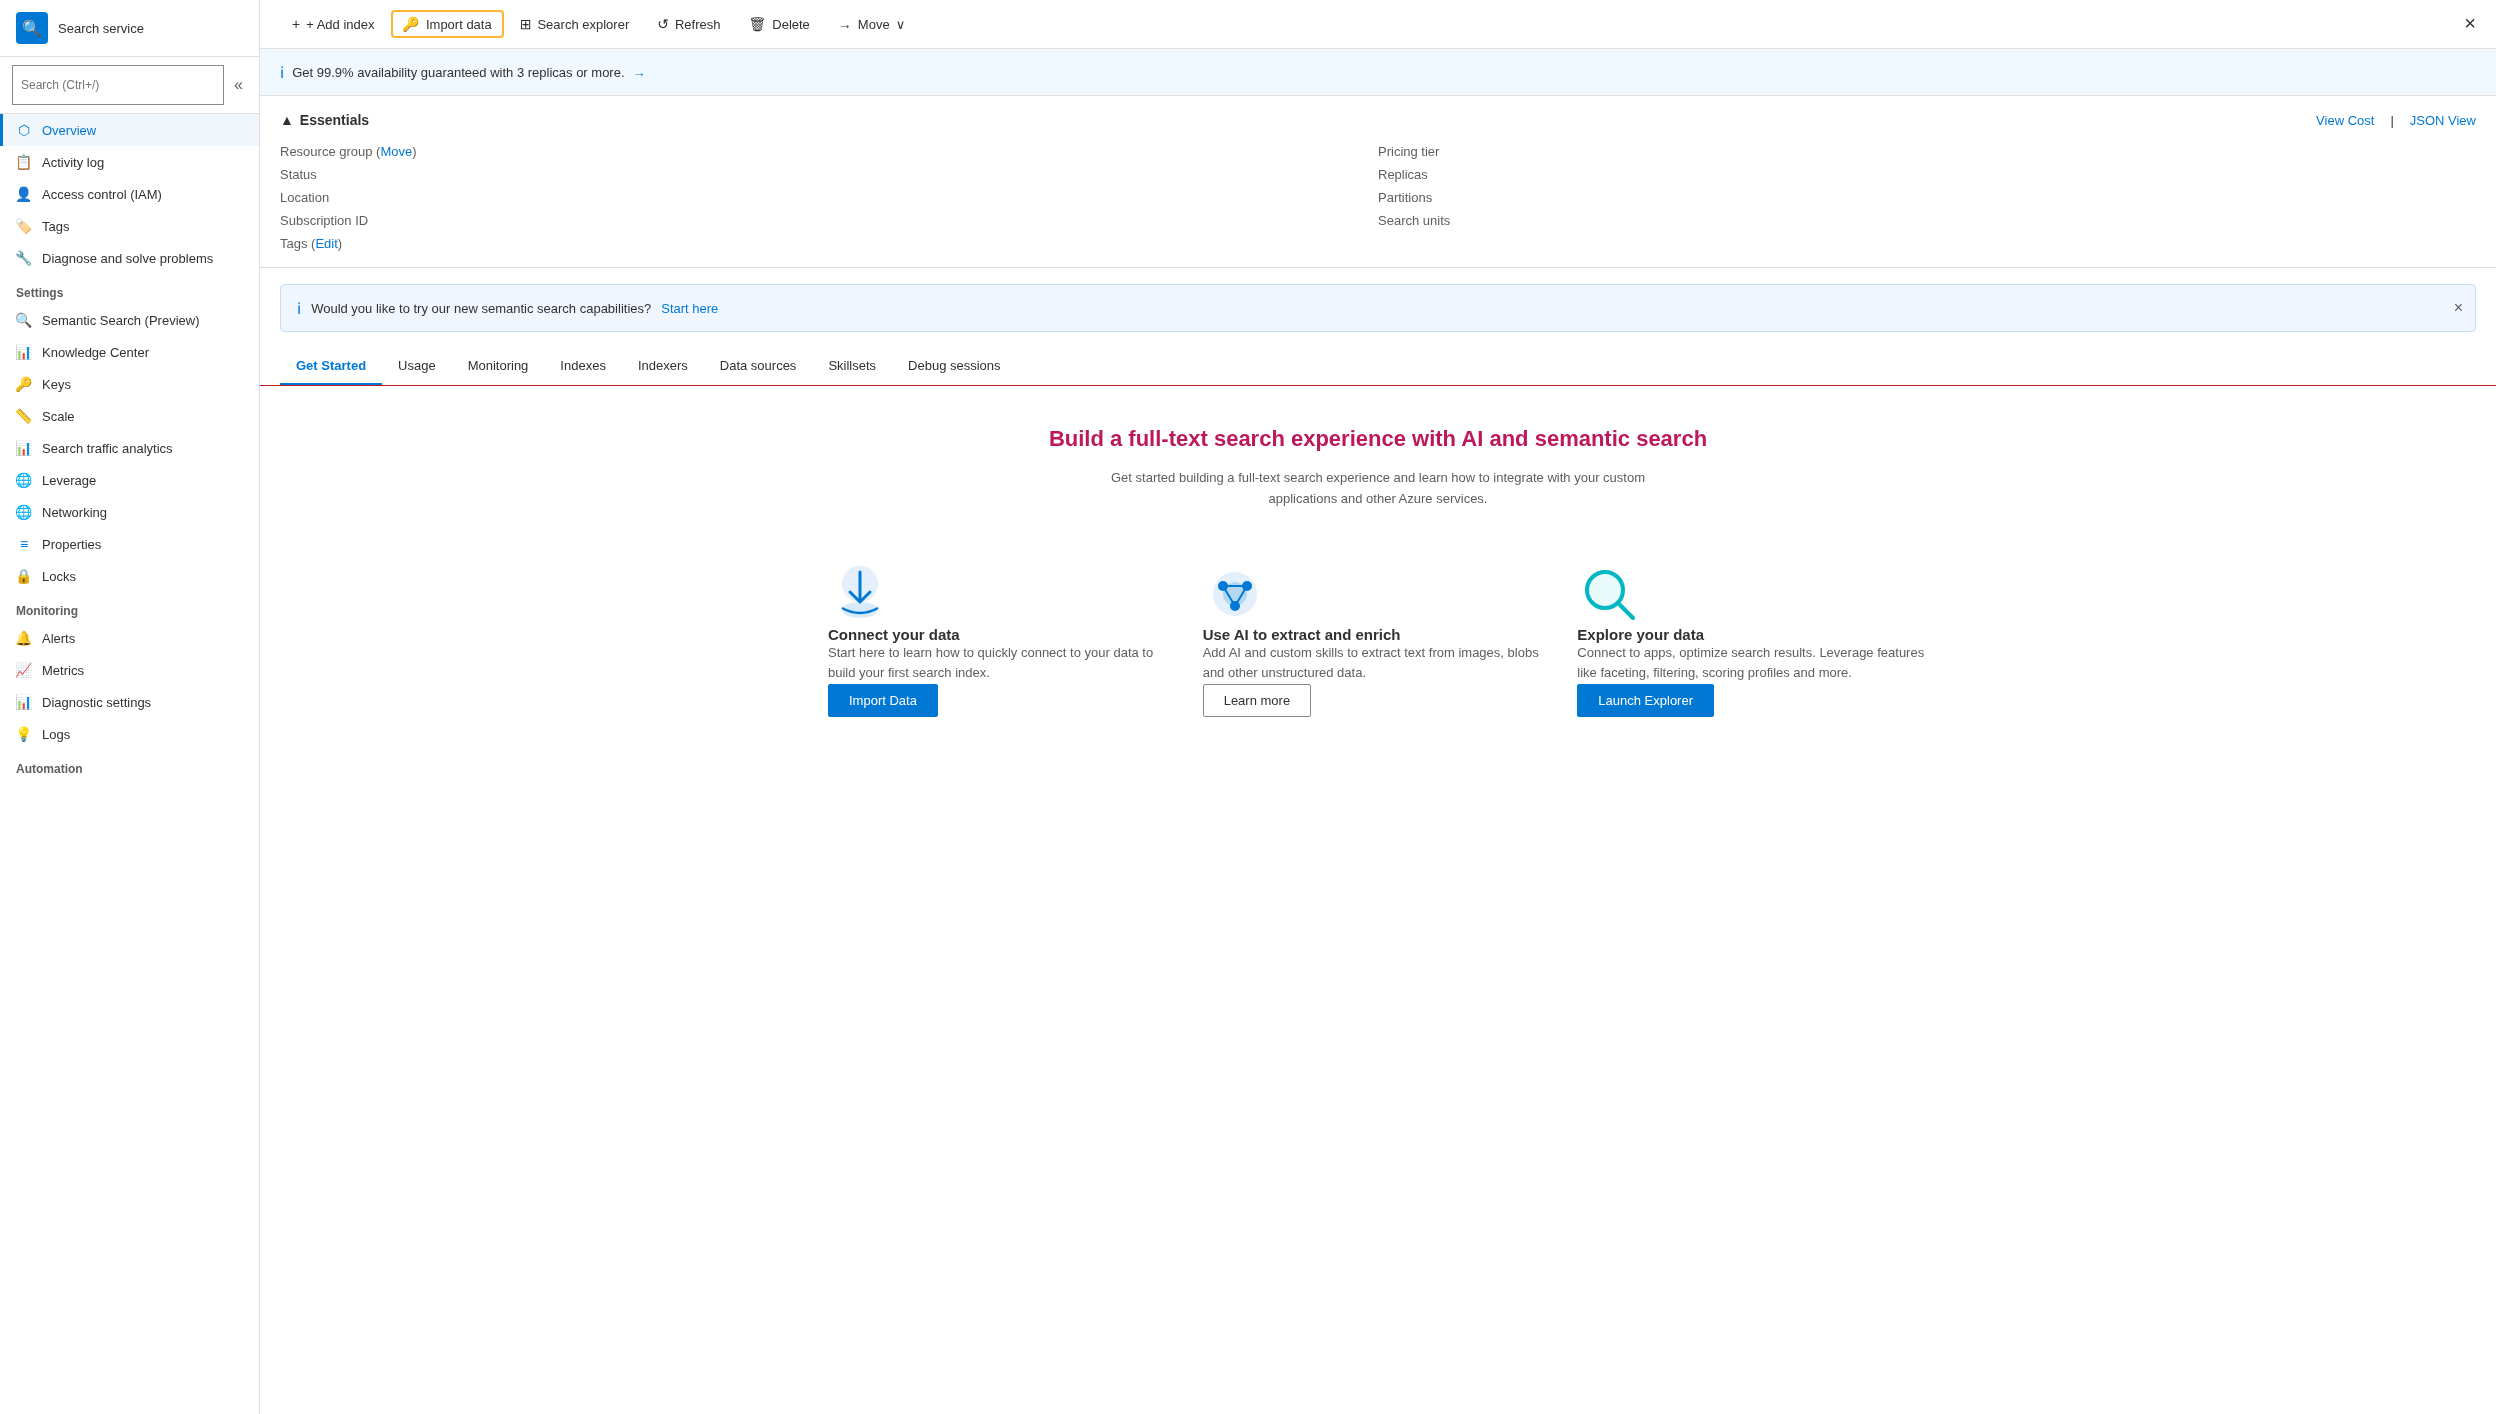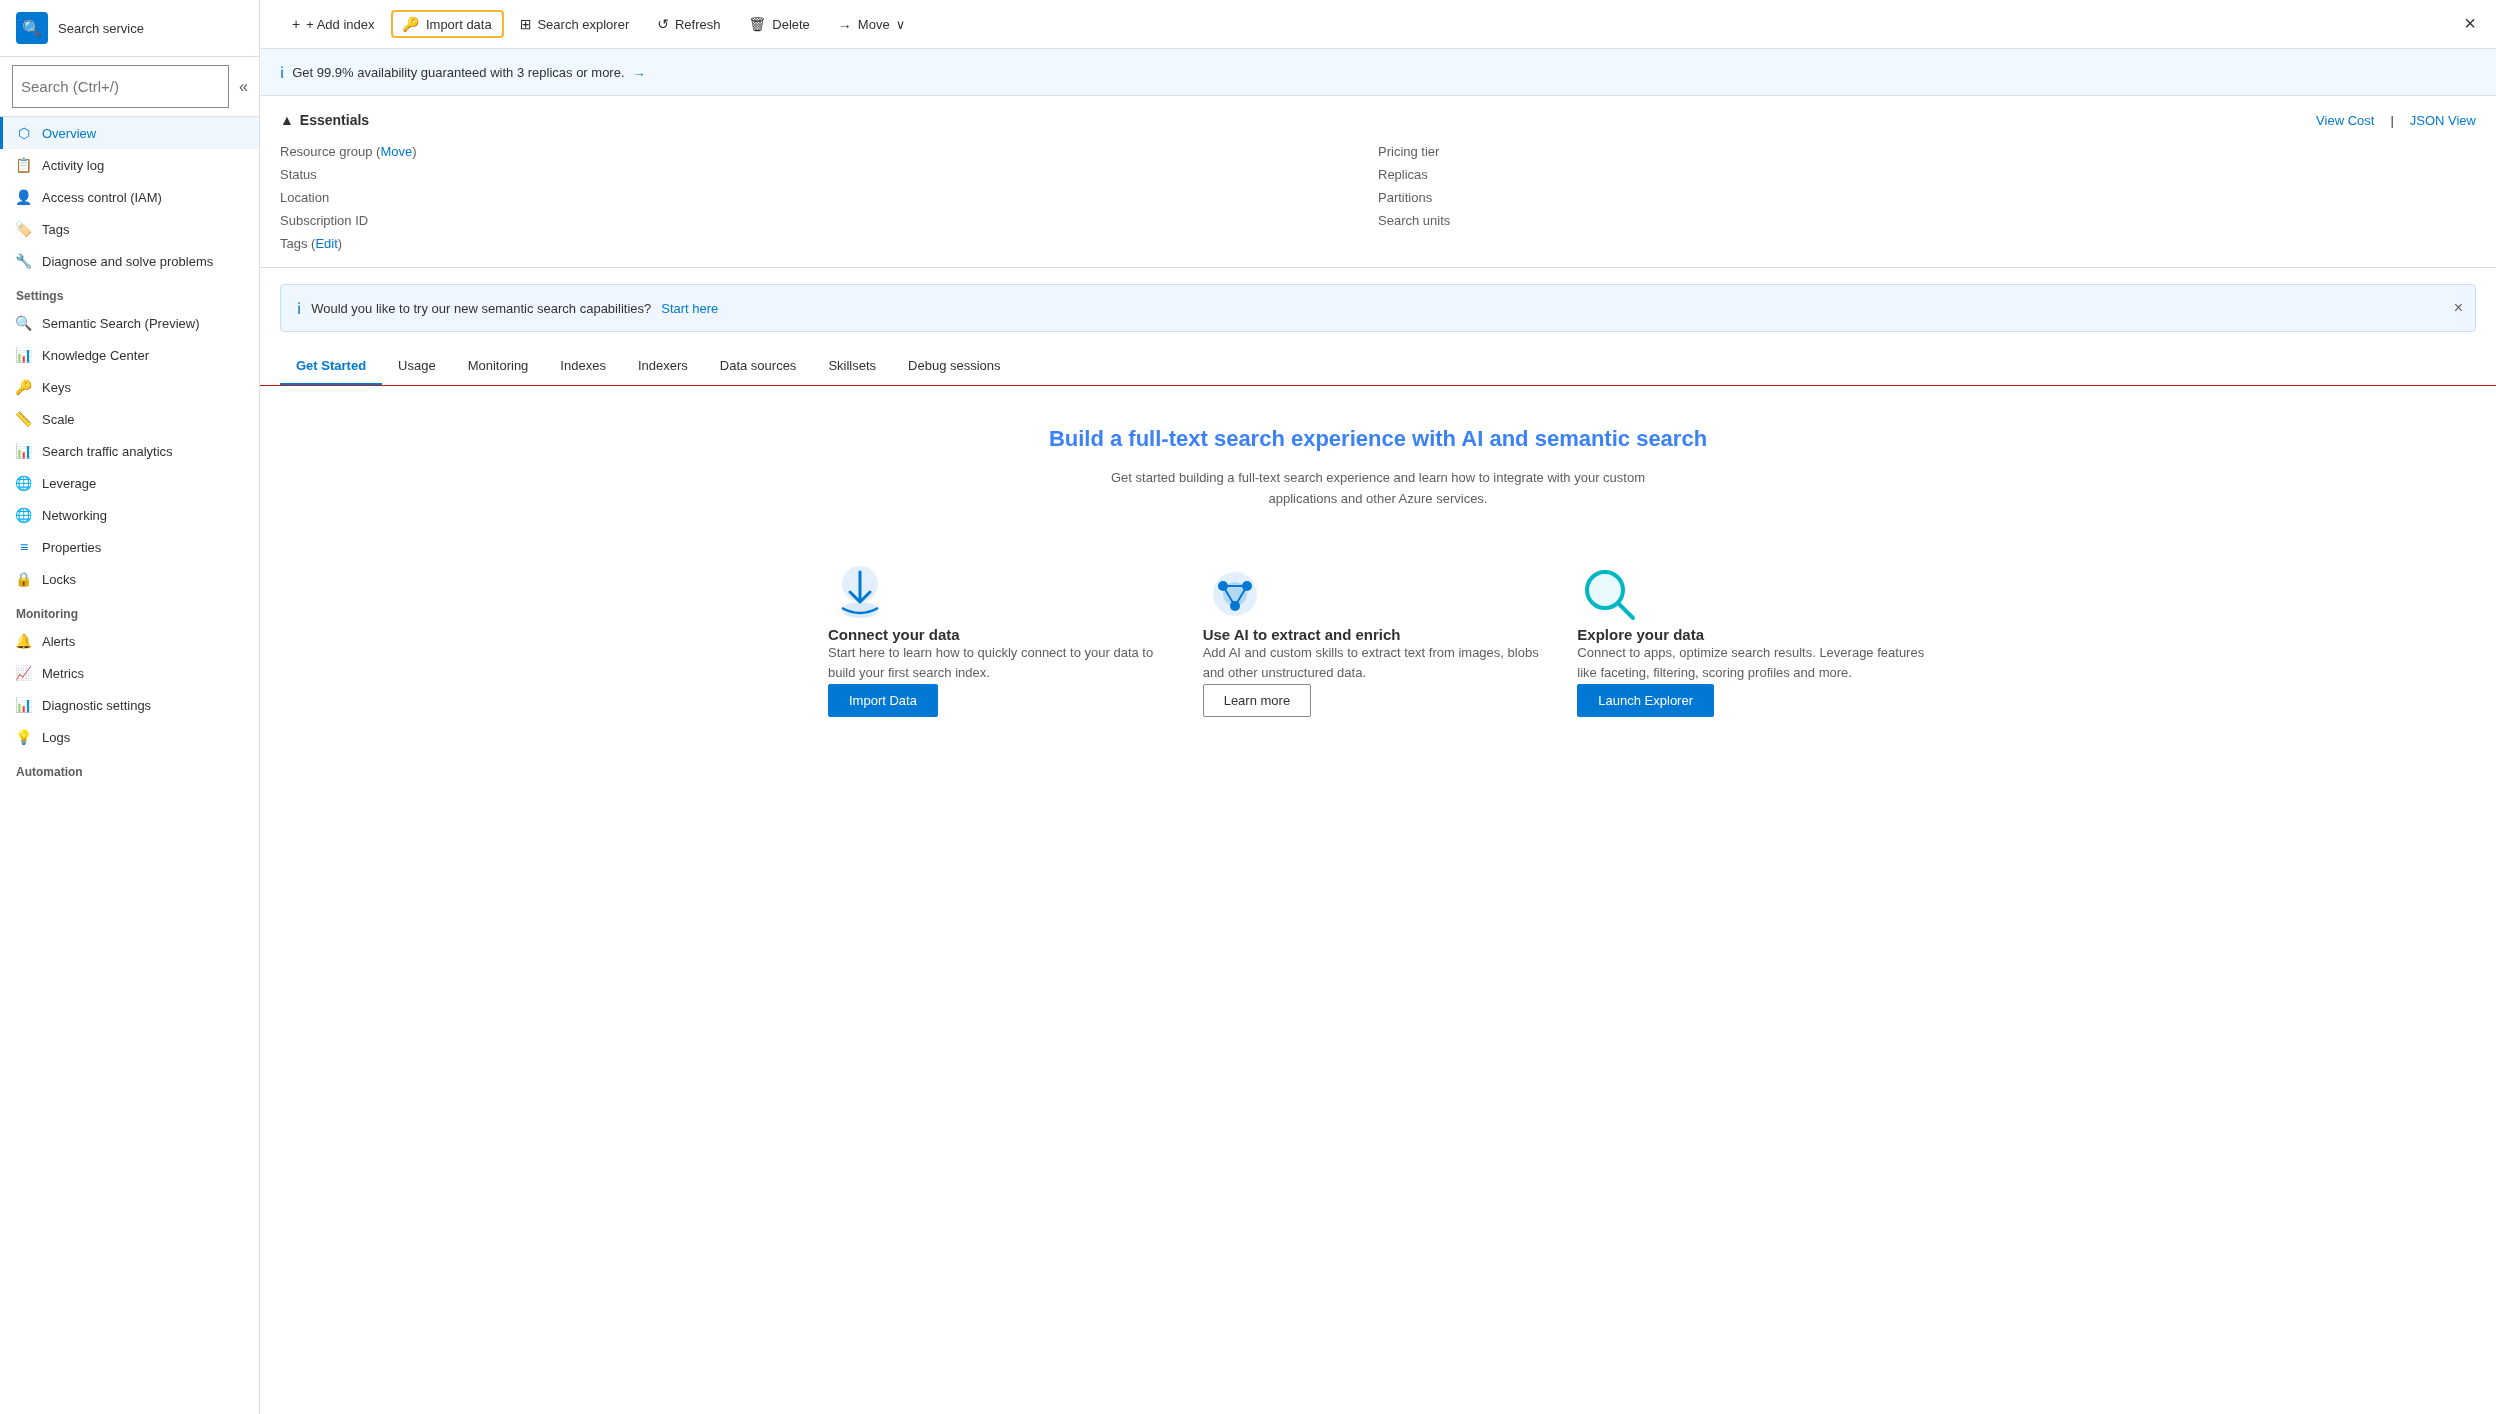--- a/index.html
+++ b/index.html
@@ -219,21 +219,21 @@
     }
 
     
     .get-started {
       padding: 40px 20px;
       text-align: center;
     }
     .get-started-title {
       font-size: 22px;
       font-weight: 600;
-      color: #3b82f6;
+      color: #be185d;
       margin-bottom: 16px;
     }
     .get-started-subtitle {
       font-size: 13px;
       color: #605e5c;
       max-width: 600px;
       margin: 0 auto 52px;
       line-height: 1.6;
     }
     .cards {
@@ -289,21 +289,21 @@
 <body>
 
 <button class="window-close">×</button>
 
 <div class="sidebar">
   <div class="sidebar-header">
     <div class="sidebar-logo">🔍</div>
     <span class="sidebar-title">Search service</span>
   </div>
   <div class="sidebar-search">
-    <input type="text" style="flex: 1 1 0%; border: 1px solid rgb(138, 136, 134); padding: 12px 8px; font-size: 15px; outline: none;" placeholder="Search (Ctrl+/)">
+    <input type="text" style="flex: 1 1 0%; border: 1px solid rgb(138, 136, 134); padding: 12px 8px; font-size: 12px; outline: none;" placeholder="Search (Ctrl+/)">
     <button class="sidebar-collapse-btn">«</button>
   </div>
   <div class="sidebar-scroll">
 
     <div class="sidebar-item active">
       <span class="sidebar-icon" style="color:#0078d4;">⬡</span>
       <span>Overview</span>
     </div>
     <div class="sidebar-item">
       <span class="sidebar-icon" style="color:#0078d4;">📋</span>

